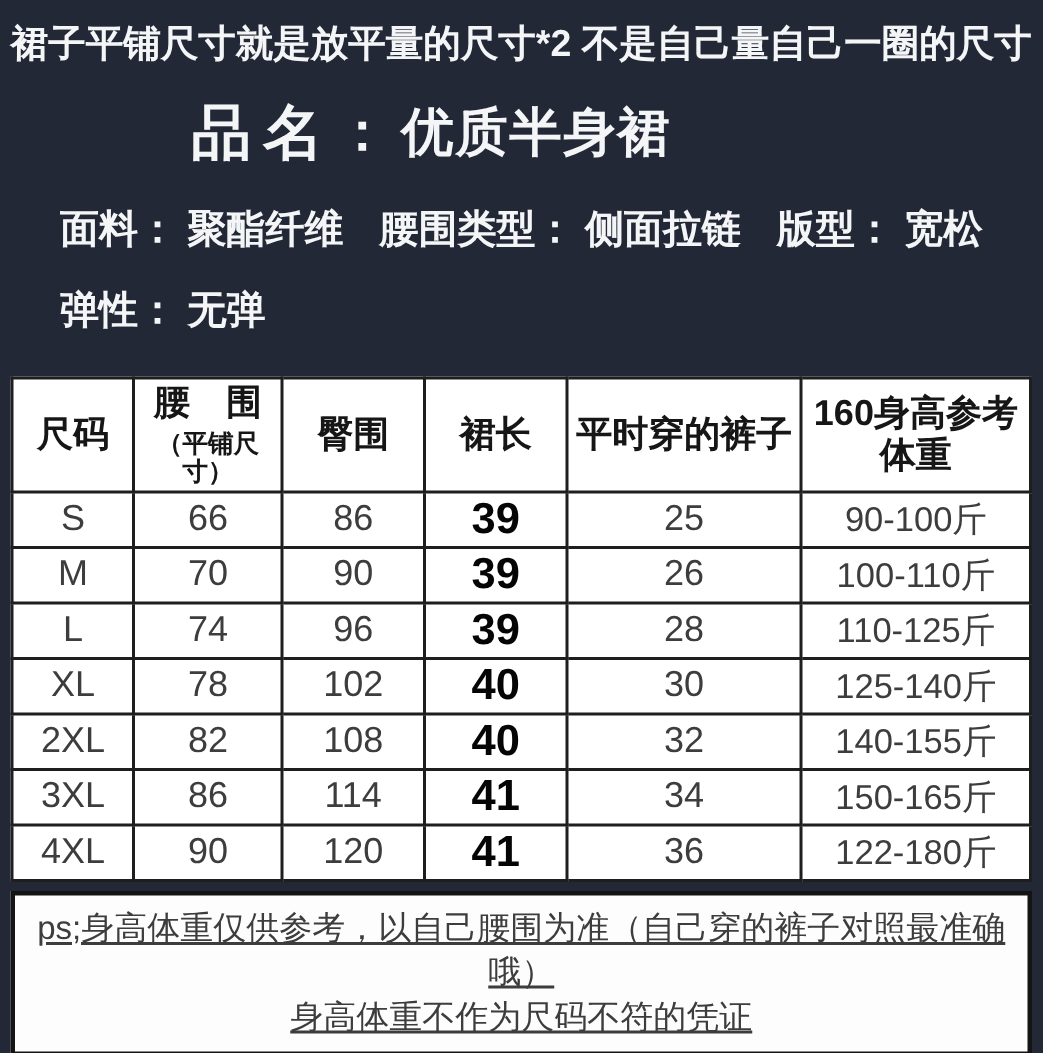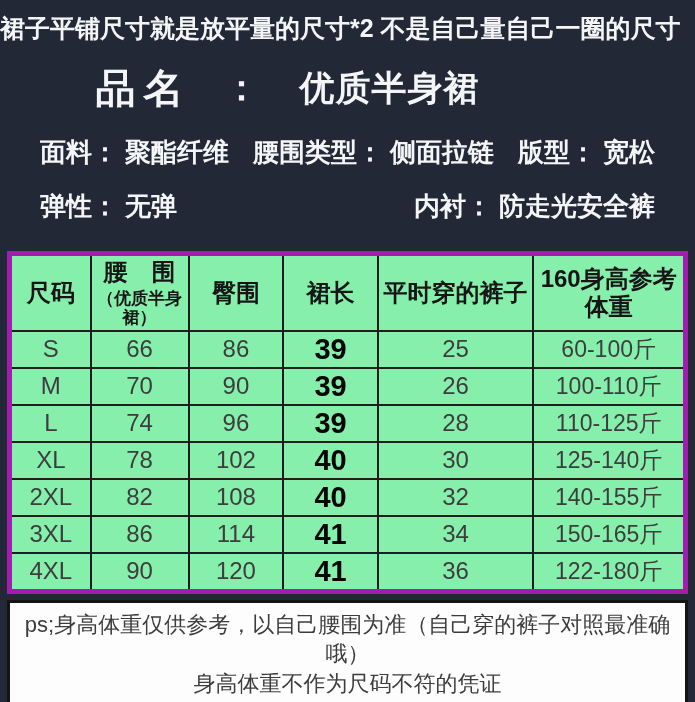--- a/index.html
+++ b/index.html
@@ -11,35 +11,34 @@
     height: 702px;
     background: #222836;
     font-family: "Liberation Sans", sans-serif;
     color: #f4f5f7;
     overflow: hidden;
   }
 
   
   .banner {
     padding-top: 12px;
-    text-align: left;
+    text-align: center;
     font-size: 25px;
     font-weight: bold;
     white-space: nowrap;
   }
 
   
   .title-row {
     display: flex;
     justify-content: center;
     align-items: center;
     margin-top: 12px;
     padding-right: 120px;
     height: 62px;
-    gap: 32px;
   }
   .title-label {
     font-size: 40px;
     font-weight: 900;
     letter-spacing: 8px;
   }
   .title-sep {
     font-size: 36px;
     font-weight: 700;
     margin: 0 8px 0 0;
@@ -75,23 +74,23 @@
     letter-spacing: 6px;
   }
 
   
   .table-wrap {
     margin: 24px 7px 0 7px;
   }
   table.size-table {
     width: 100%;
     border-collapse: collapse;
-    background: #86efac;
+    background: #ffffff;
     table-layout: fixed;
-    border: 5px solid #a21caf;
+    border: 2px solid #a21caf;
   }
   .size-table th, .size-table td {
     border: 2px solid #1e1e1e;
     text-align: center;
     vertical-align: middle;
     overflow: hidden;
   }
   .size-table thead th {
     color: #161616;
     font-size: 24px;
@@ -126,21 +125,21 @@
     border: 3px solid #141414;
     margin: 6px 7px 0 7px;
     color: #3d3d3d;
     text-align: center;
   }
   .ps-box {
     padding: 7px 2px 8px 2px;
     font-size: 22px;
     line-height: 1.35;
   }
-  .note-line { display: block; }
+  .note-line { display: block; text-decoration: underline; }
 </style>
 </head>
 <body>
 
 <div class="banner">裙子平铺尺寸就是放平量的尺寸*2 不是自己量自己一圈的尺寸</div>
 
 <div class="title-row">
   <span class="title-label">品名</span>
   <span class="title-sep">：</span>
   <span class="title-value">优质半身裙</span>
@@ -154,58 +153,55 @@
     <span class="spec-item">
       <span class="spec-label">腰围类型：</span><span class="spec-value kai">侧面拉链</span>
     </span>
     <span class="spec-item">
       <span class="spec-label">版型：</span><span class="spec-value">宽松</span>
     </span>
   </div>
   <div class="spec-row">
     <span class="spec-item">
       <span class="spec-label">弹性：</span><span class="spec-value">无弹</span>
-    </span>
-    <span class="spec-item">
-      <span class="spec-label">内衬：</span><span class="spec-value">防走光安全裤</span>
     </span>
   </div>
 </div>
 
 <div class="table-wrap">
   <table class="size-table">
     <colgroup>
       <col style="width:12%">
       <col style="width:14.5%">
       <col style="width:14%">
       <col style="width:14%">
       <col style="width:23%">
       <col style="width:22.5%">
     </colgroup>
     <thead>
       <tr>
         <th>尺码</th>
         <th>
           <span>腰　围</span>
-          <span class="waist-sub">（优质半身裙）</span>
+          <span class="waist-sub">（平铺尺寸）</span>
         </th>
         <th>臀围</th>
         <th>裙长</th>
         <th>平时穿的裤子</th>
         <th>160身高参考体重</th>
       </tr>
     </thead>
     <tbody>
       <tr>
         <td>S</td>
         <td>66</td>
         <td>86</td>
         <td class="skirt-len">39</td>
         <td>25</td>
-        <td class="weight">60-100斤</td>
+        <td class="weight">90-100斤</td>
       </tr>
       <tr>
         <td>M</td>
         <td>70</td>
         <td>90</td>
         <td class="skirt-len">39</td>
         <td>26</td>
         <td class="weight">100-110斤</td>
       </tr>
       <tr>

